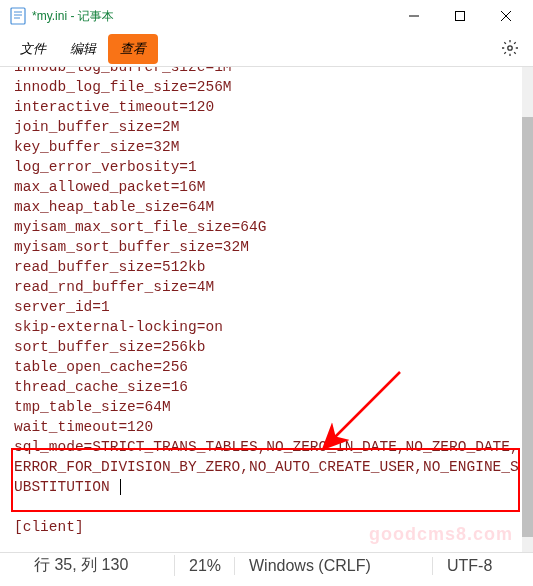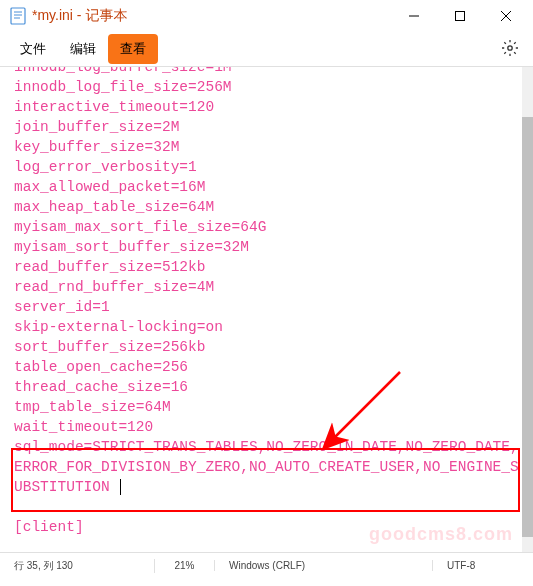--- a/index.html
+++ b/index.html
@@ -23,22 +23,22 @@
       padding: 0 4px;
       background: #fff;
     }
     .file-icon {
       width: 16px;
       height: 18px;
       margin: 0 6px;
     }
     .title-text {
       flex: 1;
-      font-size: 14px;
-      color: #c2410c;
+      font-size: 12px;
+      color: #15803d;
     }
     .window-controls {
       display: flex;
     }
     .win-btn {
       width: 46px;
       height: 32px;
       display: flex;
       align-items: center;
       justify-content: center;
@@ -48,20 +48,21 @@
       height: 34px;
       display: flex;
       align-items: center;
       padding: 0 8px;
     }
     .menu-item {
       padding: 6px 12px;
       font-size: 13px;
       cursor: pointer;
       border-radius: 4px;
+      font-style: italic;
     }
     .menu-item.active {
       background: #f97316;
     }
     .menu-spacer {
       flex: 1;
     }
     .gear-icon {
       padding: 6px;
       cursor: pointer;
@@ -70,21 +71,21 @@
       height: 486px;
       overflow: hidden;
       position: relative;
       border-top: 1px solid #e0e0e0;
     }
     .content {
       font-family: Consolas, "Courier New", monospace;
       font-size: 14.5px;
       line-height: 20px;
       padding: 0 14px;
-      color: #ec4899;
+      color: #7f1d1d;
       white-space: pre-wrap;
       word-break: break-all;
     }
     .content .line {
       display: block;
     }
     .truncated {
       position: relative;
     }
     .truncated::before {
@@ -123,24 +124,25 @@
       right: 0;
       width: 11px;
       background: #c0c0c0;
       top: 50px;
       height: 420px;
     }
     .statusbar {
       height: 26px;
       display: flex;
       align-items: center;
-      font-size: 10px;
+      font-size: 16px;
       border-top: 1px solid #e0e0e0;
       color: #444;
       position: relative;
+      padding-left: 20px;
     }
     .status-section {
       padding: 0 14px;
       border-right: 1px solid #e0e0e0;
     }
     .status-section.pos {
       width: 155px;
     }
     .status-section.zoom {
       width: 60px;

